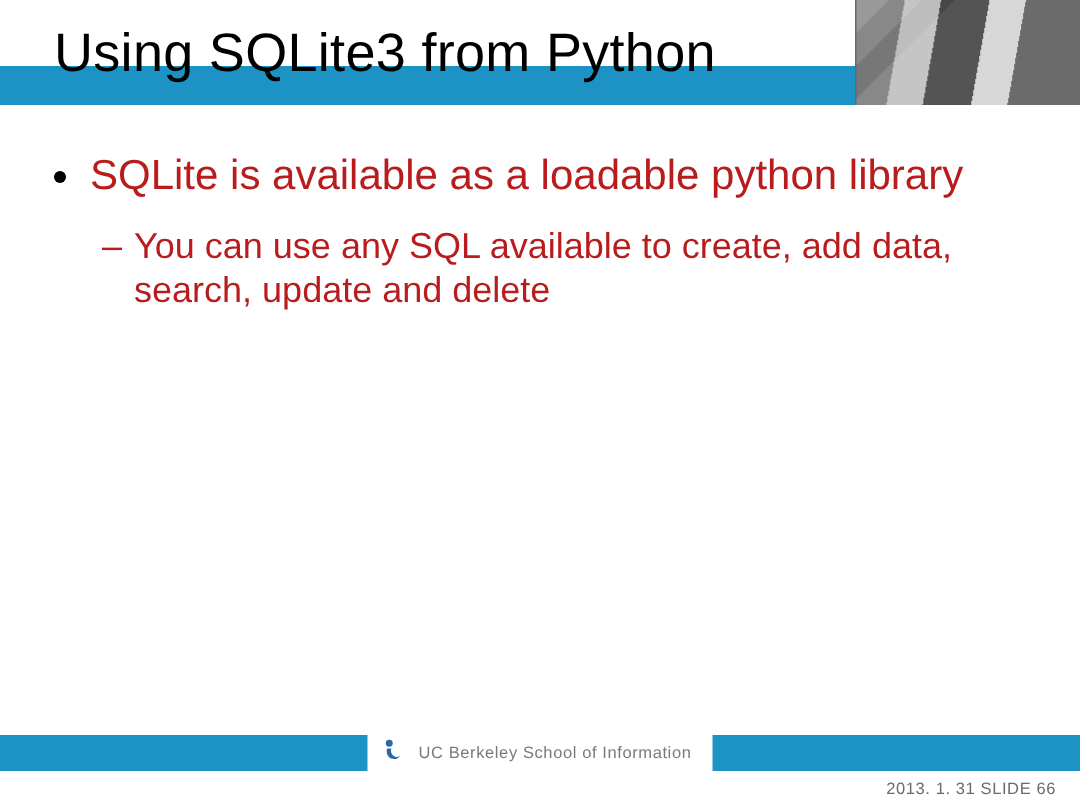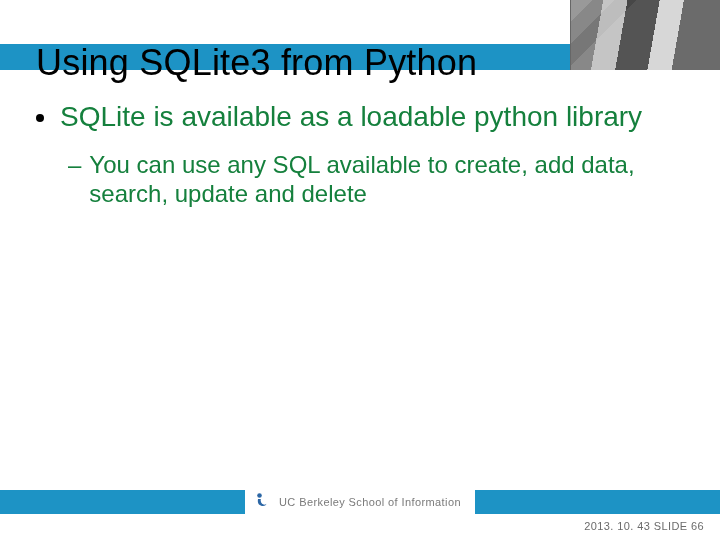--- a/index.html
+++ b/index.html
@@ -12,38 +12,37 @@
     z-index: 1;
   }
   .title {
     position: absolute;
     top: 14px; left: 36px;
     font-size: 36px;
     color: #000;
     z-index: 3;
     font-weight: 400;
     letter-spacing: 0.2px;
-    margin-top: 28px;
   }
   .header-img {
     position: absolute;
     top: 0; right: 0;
     width: 150px; height: 70px;
     z-index: 2;
     background:
       linear-gradient(135deg, rgba(255,255,255,0.15) 0 10%, transparent 10% 20%, rgba(0,0,0,0.15) 20% 30%, transparent 30% 100%),
       linear-gradient(100deg, #8a8d91 0 20%, #c7cacd 20% 35%, #585a5d 35% 55%, #d9dcdf 55% 70%, #6e7074 70% 100%);
     background-blend-mode: overlay, normal;
     filter: grayscale(100%) contrast(105%) brightness(96%);
     border-left: 1px solid rgba(0,0,0,0.04);
   }
   .body {
     position: absolute;
     top: 100px; left: 36px; right: 36px;
-    color: #15803d;
+    color: #b91c1c;
   }
   .bullet-l1 {
     display: flex;
     align-items: flex-start;
     font-size: 28px;
     line-height: 1.22;
     margin-bottom: 16px;
   }
   .bullet-l1 .dot {
     width: 8px; height: 8px; border-radius: 50%;
@@ -120,18 +119,18 @@
         <svg viewBox="0 0 20 20">
           <circle cx="8.5" cy="3.5" r="2.3" fill="#2b66a5"></circle>
           <path d="M7 7 C 6 12, 9 14, 12 14 C 14 14, 15.5 12.8, 15.5 11 C 15.5 12.2, 14 13, 12.5 12.5 C 10.5 11.8, 9.2 9.5, 9.8 7 Z" fill="#2b66a5"></path>
         </svg>
       </span>
       <span class="txt">UC Berkeley School of Information</span>
     </div>
   </div>
 
   <div class="footer-meta">
-    <span>2013. 10. 43</span>
+    <span>2013. 1. 31</span>
     <span> </span>
     <span>SLIDE 66</span>
   </div>
 
 </div>
 
 </body></html>

